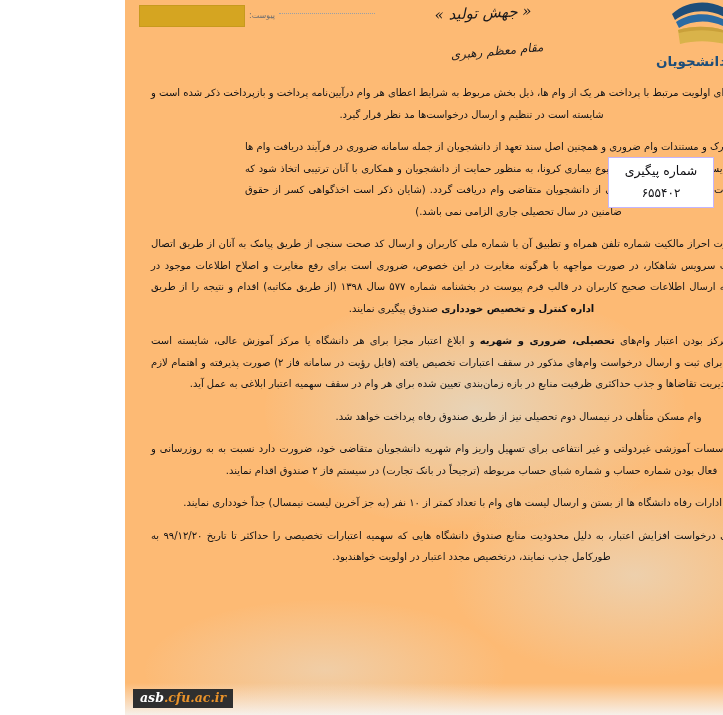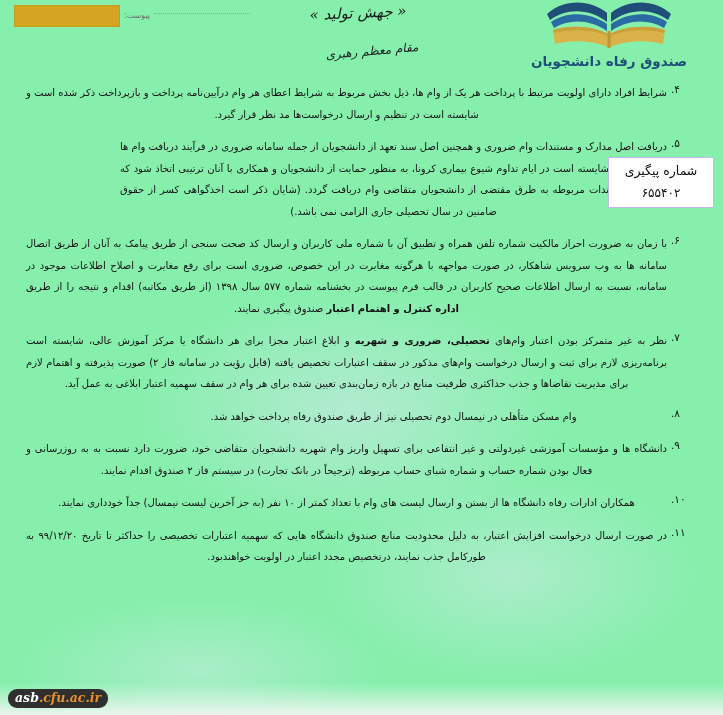--- a/index.html
+++ b/index.html
@@ -3,23 +3,23 @@
 <meta charset="utf-8">
 <title>صندوق رفاه دانشجویان</title>
 <style>
   html, body {
     margin: 0;
     padding: 0;
     background: #ffffff;
   }
   #page {
     position: relative;
-    width: 723px;
+    width: 598px;
     height: 715px;
-    background: #86efac;
+    background: #fdba74;
     overflow: hidden;
     font-family: "DejaVu Sans", "Liberation Sans", sans-serif;
     direction: rtl;
   }
   
   #scan-tint-a, #scan-tint-b, #scan-tint-c {
     position: absolute;
     pointer-events: none;
     border-radius: 50%;
   }
@@ -188,21 +188,20 @@
     left: 8px; bottom: 7px;
     background: #2f2f2f;
     padding: 2px 7px 3px 7px;
     font-family: "DejaVu Serif", "Liberation Serif", serif;
     font-size: 12.5px;
     font-weight: bold;
     font-style: italic;
     direction: ltr;
     white-space: nowrap;
     line-height: 1.1;
-    border-radius: 9px;
   }
   #site-watermark .wm-a { color: #ffffff; }
   #site-watermark .wm-b { color: #e8922a; }
 </style>
 </head>
 <body>
 
 <div id="page">
 
   <div id="scan-tint-a"></div>
@@ -266,21 +265,21 @@
       </span>
     </div>
 
     <div class="clause w-full">
       <span class="clause-num">۶.</span>
       <span class="clause-body">
         <span>با زمان به ضرورت احراز مالکیت شماره تلفن همراه و تطبیق آن با شماره ملی کاربران و ارسال کد صحت سنجی از</span>
         <span>طریق پیامک به آنان از طریق اتصال سامانه ها به وب سرویس شاهکار، در صورت مواجهه با هرگونه مغایرت در این</span>
         <span>خصوص، ضروری است برای رفع مغایرت و اصلاح اطلاعات موجود در سامانه، نسبت به ارسال اطلاعات صحیح</span>
         <span>کاربران در قالب فرم پیوست در بخشنامه شماره ۵۷۷ سال ۱۳۹۸ (از طریق مکاتبه) اقدام و نتیجه را از طریق </span><b>اداره</b>
-        <b>کنترل و اهتمام اعتبار</b><span> صندوق پیگیری نمایند.</span>
+        <b>کنترل و تخصیص خودداری</b><span> صندوق پیگیری نمایند.</span>
       </span>
     </div>
 
     <div class="clause w-full">
       <span class="clause-num">۷.</span>
       <span class="clause-body">
         <span>نظر به غیر متمرکز بودن اعتبار وام‌های </span><b>تحصیلی، ضروری و شهریه</b><span> و ابلاغ اعتبار مجزا برای هر دانشگاه یا مرکز</span>
         <span>آموزش عالی، شایسته است برنامه‌ریزی لازم برای ثبت و ارسال درخواست وام‌های مذکور در سقف اعتبارات تخصیص</span>
         <span>یافته (قابل رؤیت در سامانه فاز ۲) صورت پذیرفته و اهتمام لازم برای مدیریت تقاضاها و جذب حداکثری ظرفیت</span>
         <span>منابع در بازه زمان‌بندی تعیین شده برای هر وام در سقف سهمیه اعتبار ابلاغی به عمل آید.</span>

